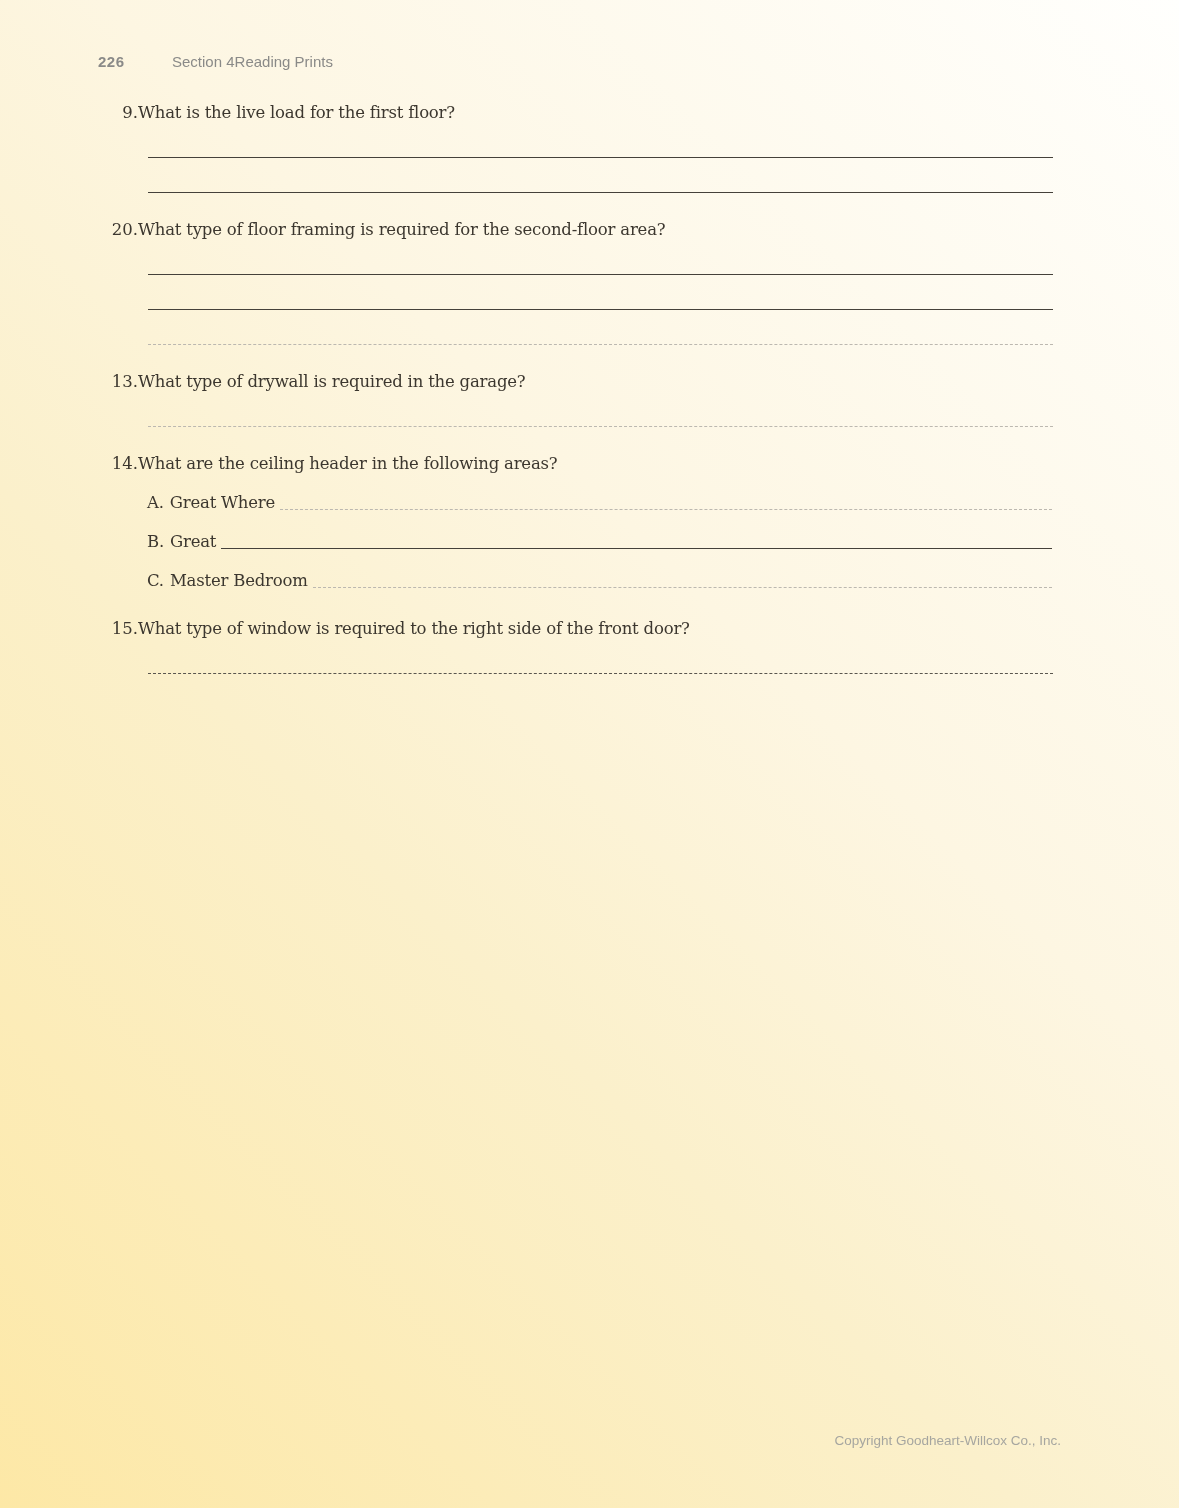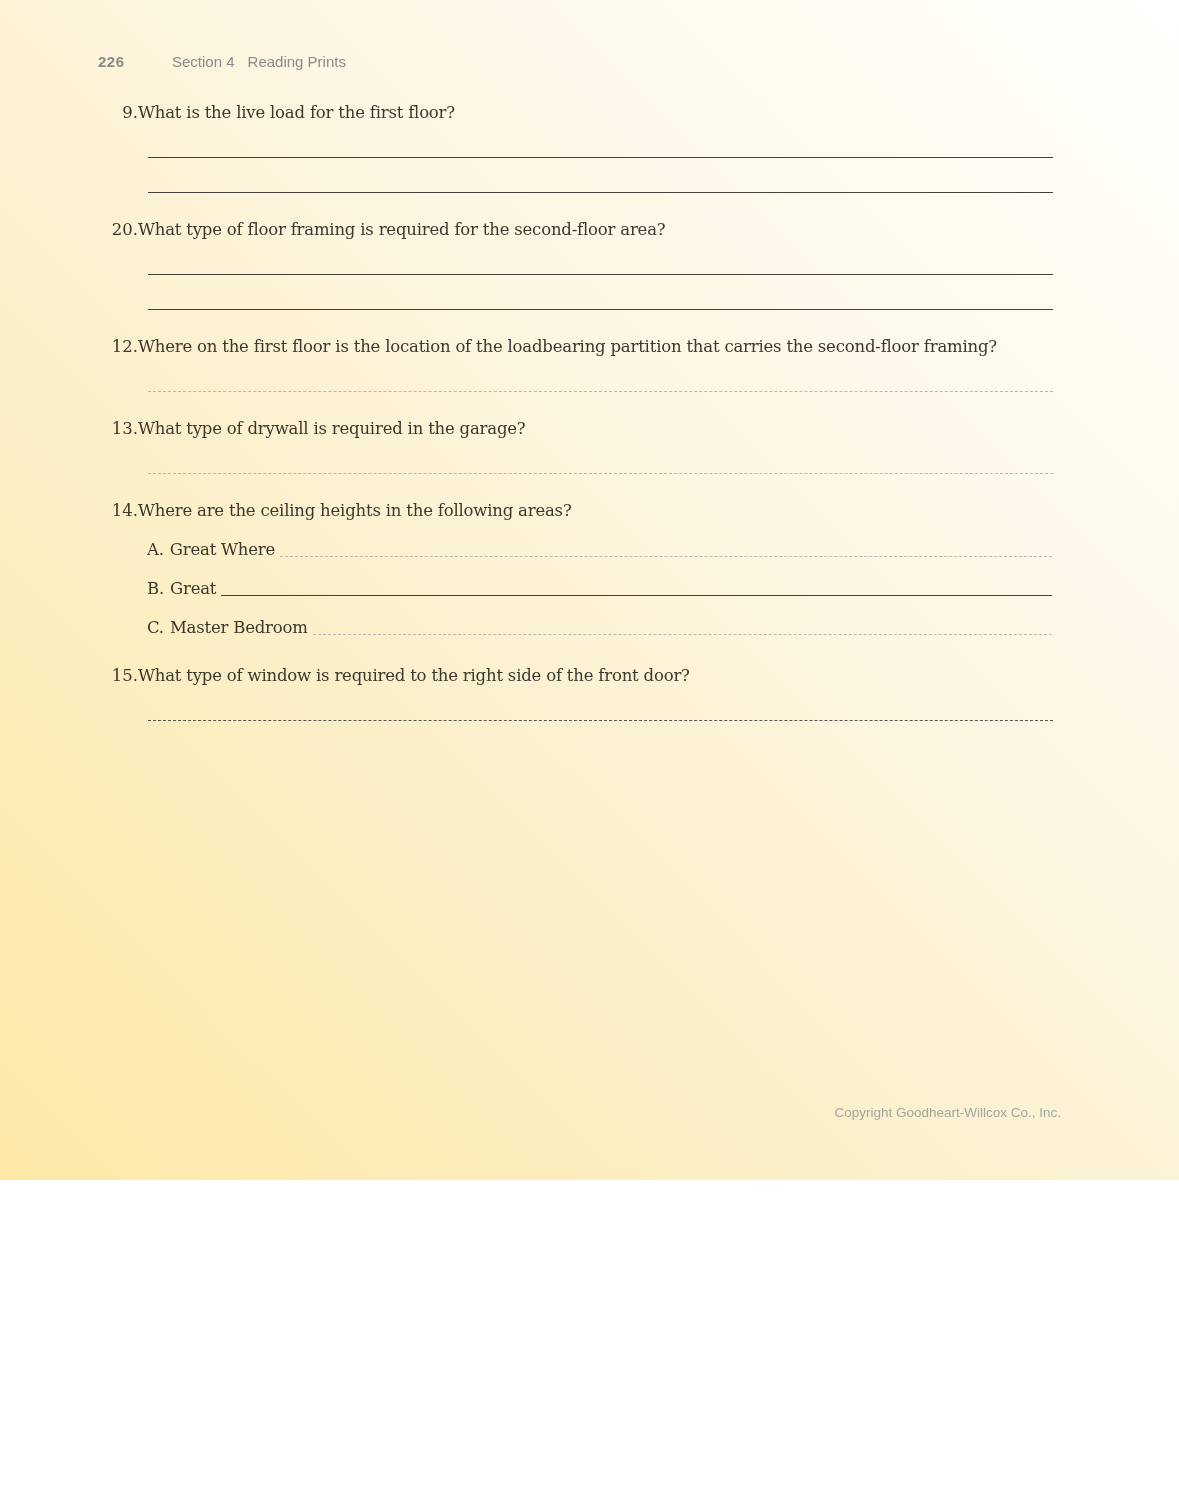--- a/index.html
+++ b/index.html
@@ -1,31 +1,31 @@
 <!DOCTYPE html>
 <html><head>
 <meta charset="utf-8">
 <style>
   html,body { margin:0; padding:0; }
   .page {
     position:relative;
-    width:1179px; height:1180px;
+    width:1179px; height:1508px;
     background: linear-gradient(225deg, #fffffd 0%, #fdf6e2 40%, #fbf0cb 62%, #fde8a6 100%);
     font-family:"DejaVu Serif", serif;
     color:#3c372f;
     overflow:hidden;
   }
   .page-header {
     position:absolute; top:53px; left:98px;
     display:flex; align-items:baseline;
     font-family:"Liberation Sans", sans-serif;
     font-size:15px; color:#8a8a88;
   }
   .pnum { font-weight:bold; width:74px; letter-spacing:0.5px; }
-  .sec  { margin-right:13px; }
+  .sec  { }
   .content { position:absolute; top:94px; left:0; width:1179px; }
   .q { display:flex; align-items:flex-start; margin:26px 0 0 98px; }
   .q.first { margin-top:8px; }
   .q-num { flex:none; width:40px; text-align:right; font-size:16.5px; line-height:22px; }
   .q-text { width:912px; font-size:16.5px; line-height:22px; letter-spacing:-0.2px; }
   .ans { margin:33px 0 0 148px; width:905px; height:0; }
   .ans + .ans { margin-top:34px; }
   .ans.dark { border-bottom:1.6px solid #45413a; }
   .ans.light { border-bottom:1px dashed #bcb8b0; }
   .ans.med { border-bottom:1px dashed #5a564e; }
@@ -63,35 +63,31 @@
 
     <div class="ans dark"></div>
 
     <div class="q">
       <span class="q-num">20.</span>
       <span class="q-text">What type of floor framing is required for the second-floor area?</span>
     </div>
     <div class="ans dark"></div>
     <div class="ans dark"></div>
 
-    <div class="q">
-      <span class="q-num">12.</span>
-      <span class="q-text">Where on the first floor is the location of the loadbearing partition that carries the second-floor framing?</span>
-    </div>
     <div class="ans light"></div>
 
     <div class="q">
       <span class="q-num">13.</span>
       <span class="q-text">What type of drywall is required in the garage?</span>
     </div>
     <div class="ans light"></div>
 
     <div class="q">
       <span class="q-num">14.</span>
-      <span class="q-text">Where are the ceiling heights in the following areas?</span>
+      <span class="q-text">What are the ceiling header in the following areas?</span>
     </div>
 
     <div class="sub">
       <span class="sub-letter">A.</span>
       <span class="sub-label">Great Where</span>
       <span class="sub-line light"></span>
     </div>
     <div class="sub">
       <span class="sub-letter">B.</span>
       <span class="sub-label">Great</span>

